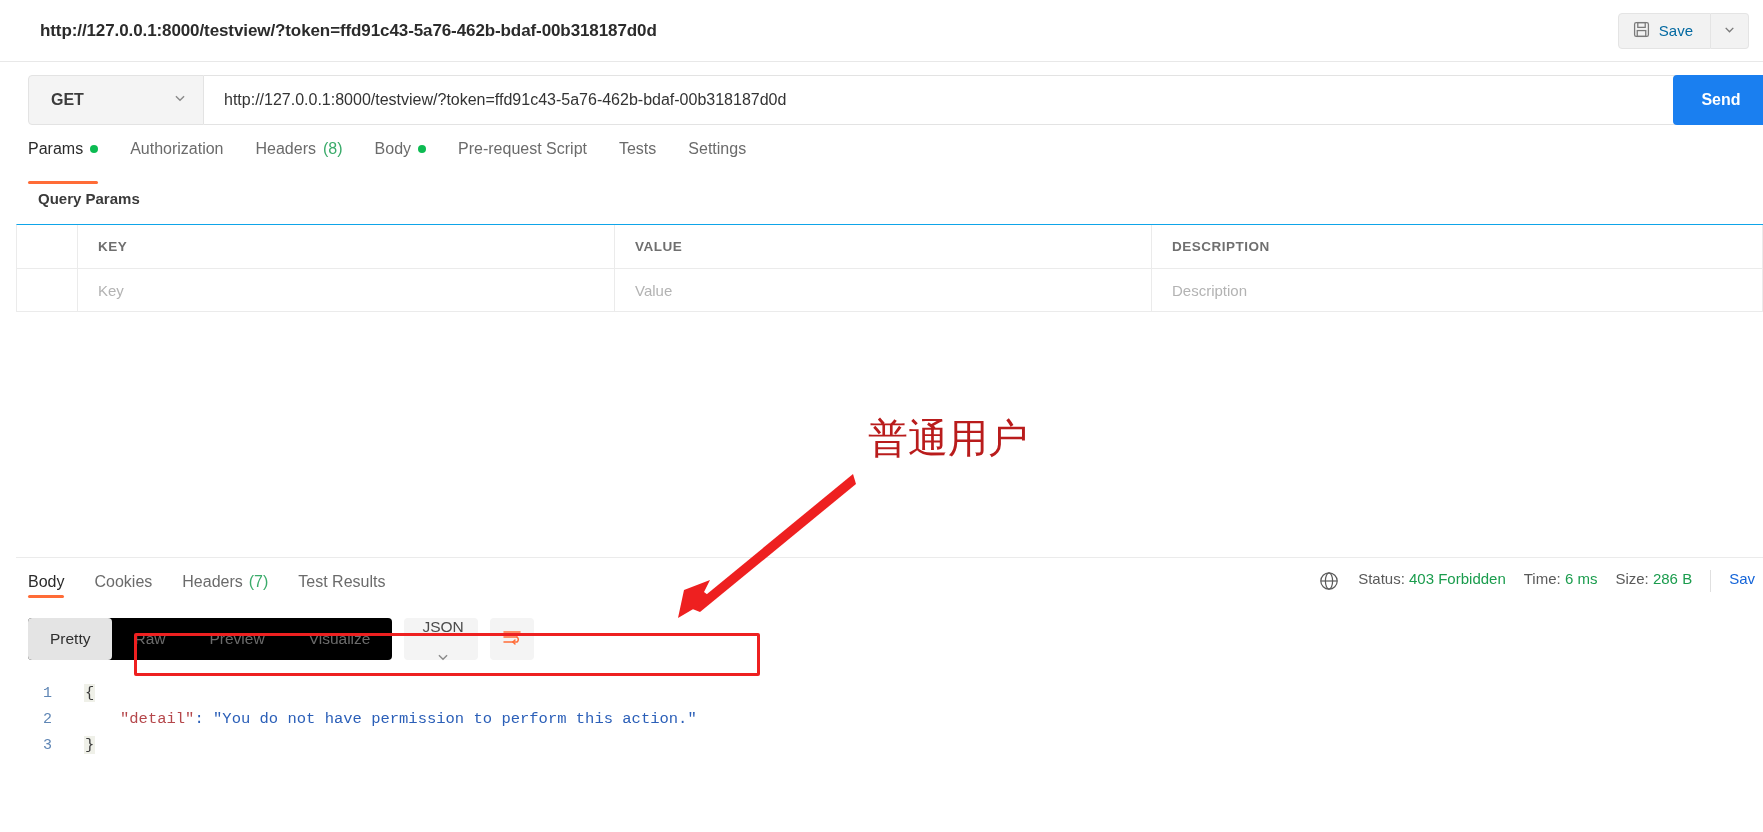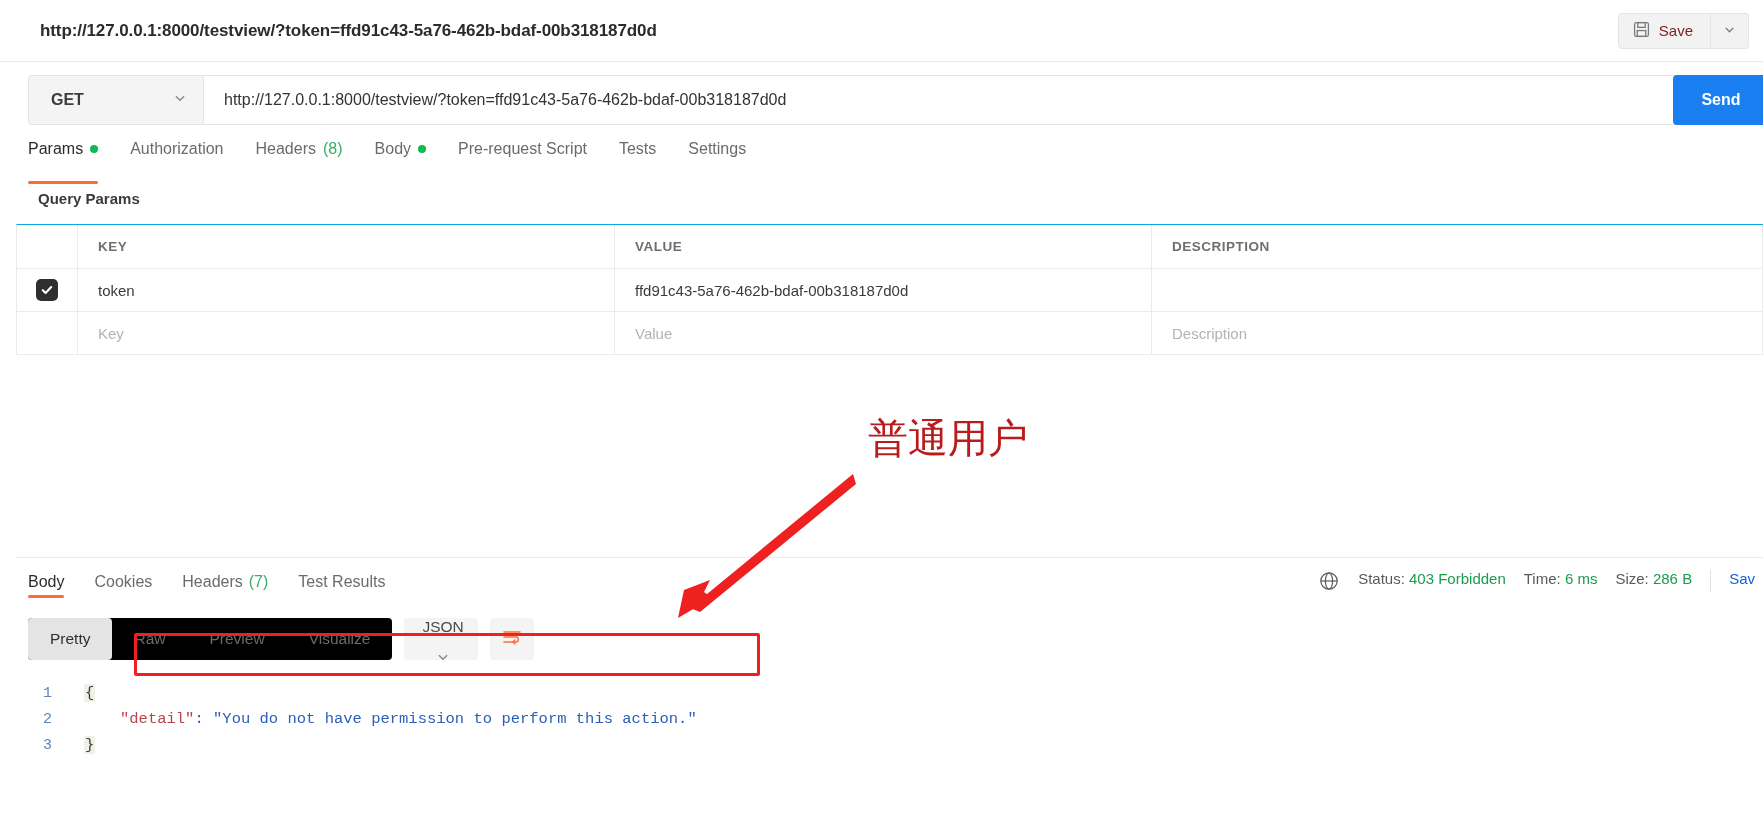--- a/index.html
+++ b/index.html
@@ -27,21 +27,21 @@
   }
   .topbar-right {
     margin-left: auto; margin-right: 14px;
     display: flex; align-items: center;
   }
   .save-btn {
     display: flex; align-items: center; gap: 9px;
     height: 36px; padding: 0 17px 0 14px;
     background: #f2f2f2; border: 1px solid #e4e4e4;
     border-radius: 4px 0 0 4px;
-    font-size: 15px; color: #7f1d1d;
+    font-size: 15px; color: #0369a1;
     cursor: pointer;
   }
   .save-caret {
     width: 38px; height: 36px;
     background: #f2f2f2; border: 1px solid #e4e4e4; border-left: none;
     border-radius: 0 4px 4px 0;
     display: flex; align-items: center; justify-content: center;
     cursor: pointer;
   }
 
@@ -292,32 +292,20 @@
   <div class="qp-label">Query Params</div>
 
   <div class="ptable">
     <div class="prow head">
       <div class="pcell c-check"></div>
       <div class="pcell c-key">KEY</div>
       <div class="pcell c-val">VALUE</div>
       <div class="pcell c-desc">DESCRIPTION</div>
     </div>
 
-    <div class="prow">
-      <div class="pcell c-check">
-        <div class="chk">
-          <svg width="14" height="14" viewBox="0 0 14 14" fill="none" stroke="#ffffff" stroke-width="2.1" stroke-linecap="round" stroke-linejoin="round">
-            <path d="M2.8 7.2 L5.6 10 L11.2 4"></path>
-          </svg>
-        </div>
-      </div>
-      <div class="pcell c-key">token</div>
-      <div class="pcell c-val">ffd91c43-5a76-462b-bdaf-00b318187d0d</div>
-      <div class="pcell c-desc"></div>
-    </div>
 
     <div class="prow">
       <div class="pcell c-check"></div>
       <div class="pcell c-key placeholder">Key</div>
       <div class="pcell c-val placeholder">Value</div>
       <div class="pcell c-desc placeholder">Description</div>
     </div>
   </div>
 
   <div class="resp-divider"></div>

